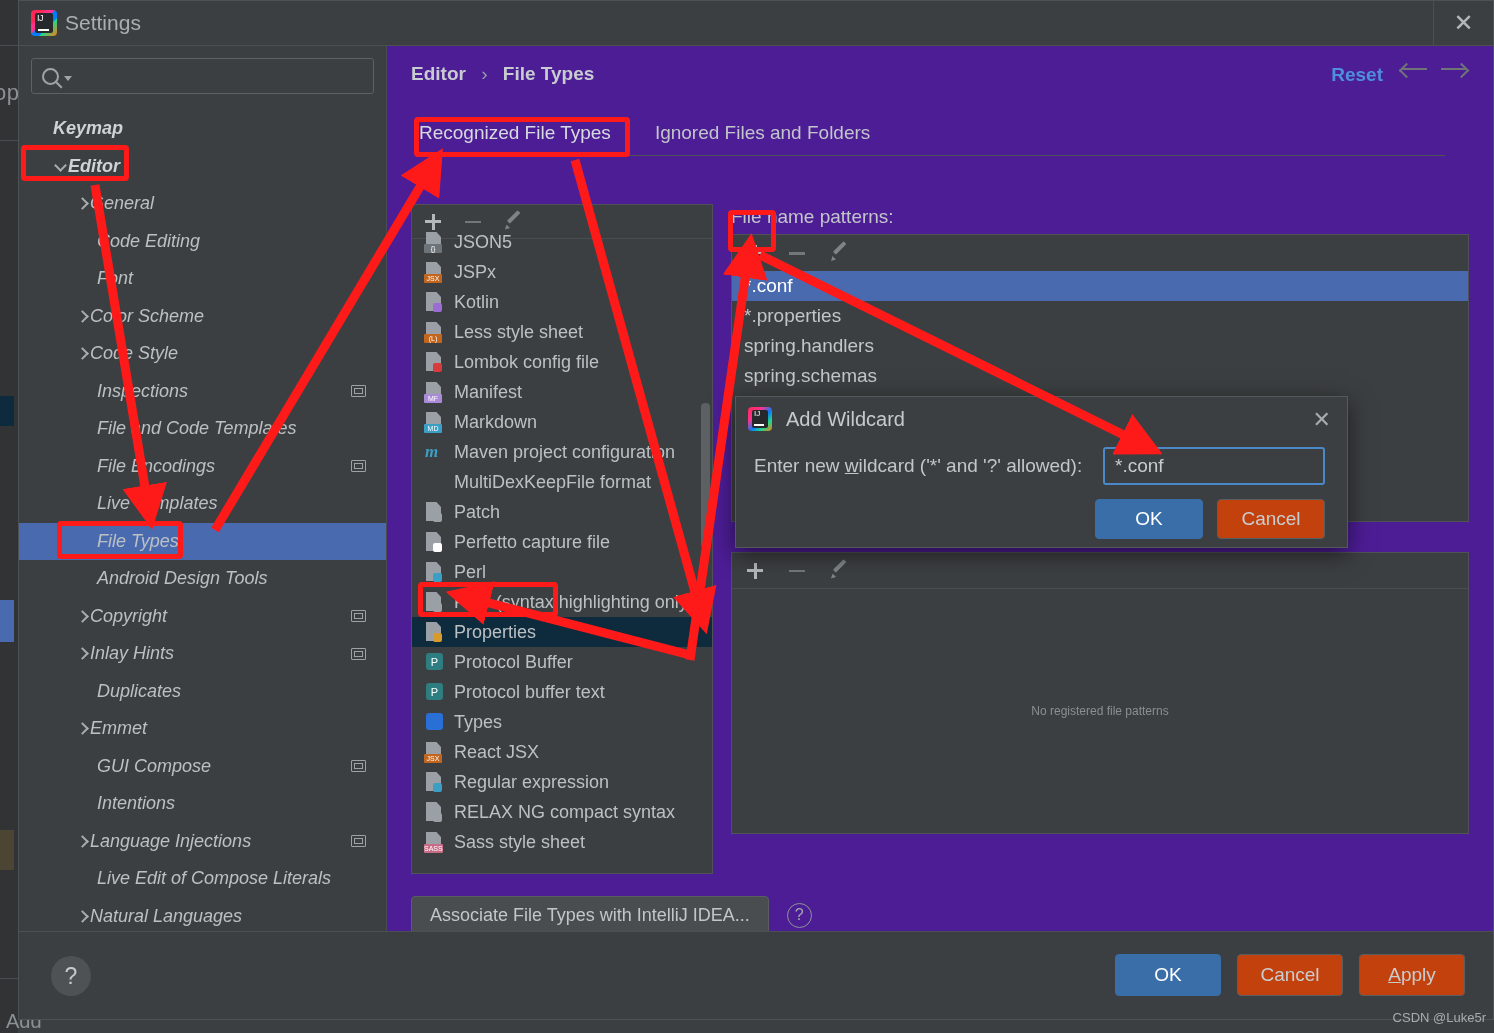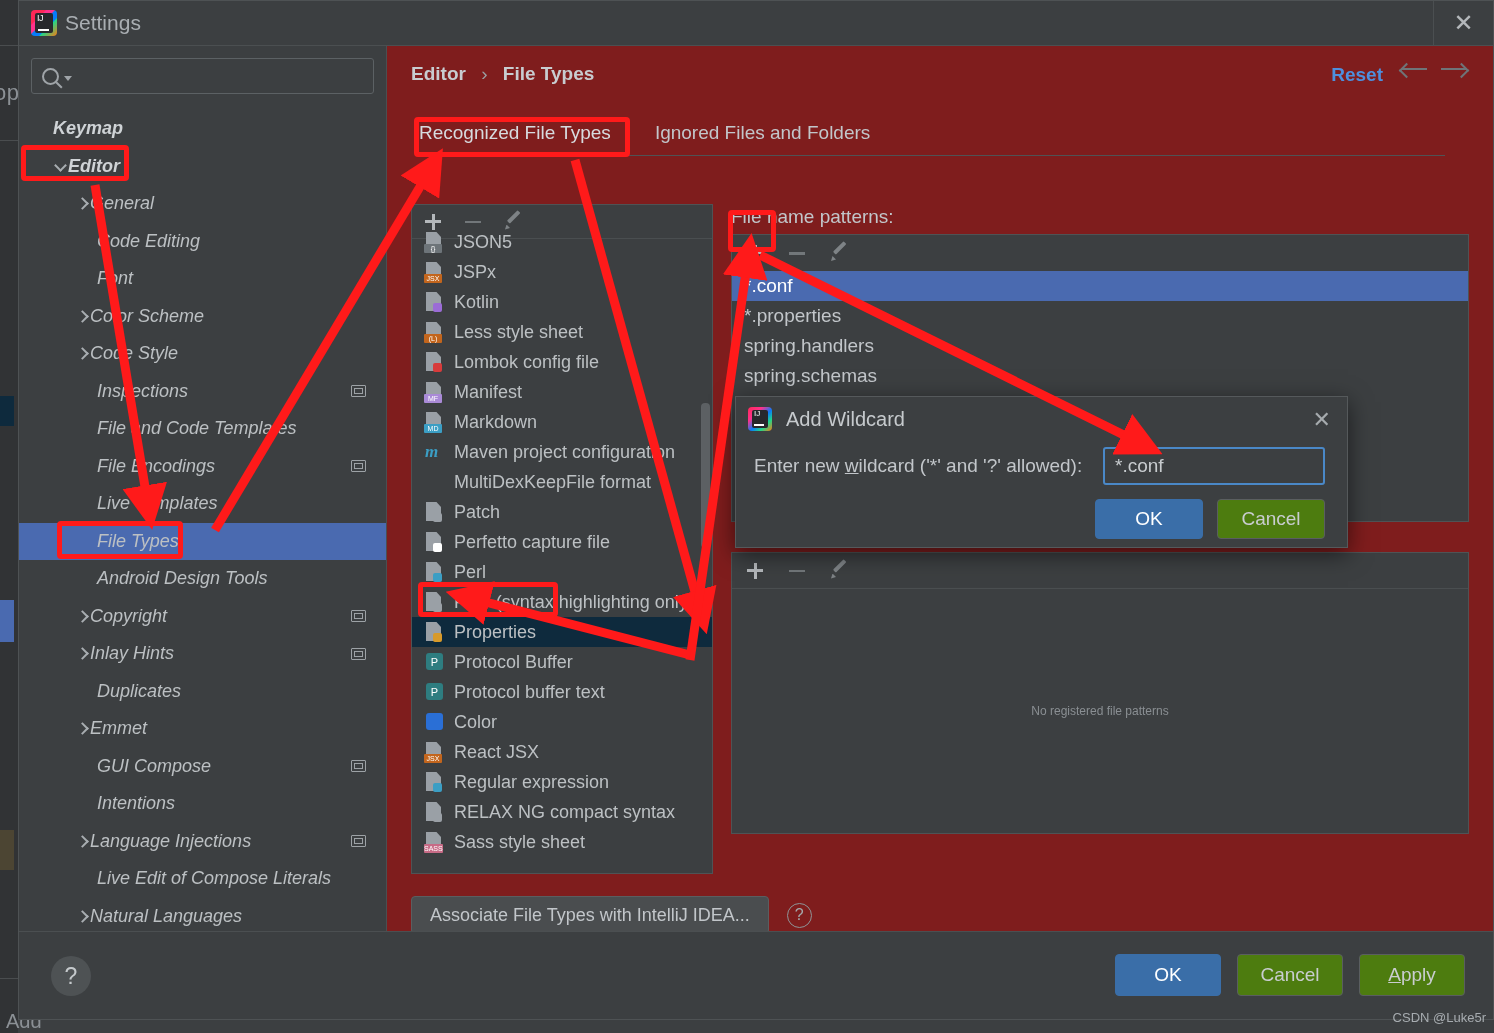--- a/index.html
+++ b/index.html
@@ -104,21 +104,21 @@
   .tree-badge::after{ content:""; position:absolute; left:2px; top:2px; right:2px; bottom:2px;
     border:1px solid #9da2a6; }
   .lvl0 { padding-left:34px; }
   .lvl0.bold { font-weight:bold; color:#cfd3d6; }
   .lvl1 { padding-left:56px; }
   .lvl1-noarrow { padding-left:78px; }
   .lsb-track { position:absolute; left:370px; top:25px; width:9px; height:905px; background:transparent; }
   .lsb-thumb { position:absolute; left:370px; top:395px; width:9px; height:335px; background:#5d6164; border-radius:4px; }
 
   
-  .right-panel { flex:1; position:relative; background:#7f1d1d; }
+  .right-panel { flex:1; position:relative; background:#4c1d95; }
 
   .bc-row { display:flex; align-items:center; height:56px; padding:0 24px 0 24px; position:relative; }
   .bc { font-size:19px; color:#c8ccd0; font-weight:bold; }
   .bc .sep { color:#9a9fa3; margin:0 10px; font-weight:normal; }
   .reset-link { position:absolute; right:110px; top:18px; color:#4e8fdd; font-size:19px; font-weight:bold; }
   .nav-arrow { position:absolute; top:22px; width:26px; height:16px; }
   .nav-arrow span{
     display:block; position:relative; width:26px; height:2px; background:#6f7478;
   }
   .nav-arrow span::after{
@@ -220,21 +220,21 @@
   }
   .help-big {
     position:absolute; left:32px; top:24px; width:40px; height:40px; border-radius:50%;
     background:#4e5254; display:flex; align-items:center; justify-content:center;
     color:#c5c9cc; font-size:23px;
   }
   .footer-btns { position:absolute; right:28px; top:22px; display:flex; gap:16px; }
   .btn {
     min-width:106px; height:42px; border-radius:4px;
     display:flex; align-items:center; justify-content:center;
-    font-size:19px; color:#c9cdd0; background:#4d7c0f; border:1px solid #5a5e60;
+    font-size:19px; color:#c9cdd0; background:#c2410c; border:1px solid #5a5e60;
   }
   .btn.primary { background:#3a6ea8; border-color:#3a6ea8; color:#ffffff; }
   .btn .u { text-decoration:underline; }
 
   .csdn {
     position:absolute; right:8px; bottom:8px; font-size:13px; color:#a7acb0;
   }
 
   
   .modal {
@@ -534,21 +534,21 @@
                 <div class="ft-row">
                   <span class="ft-icon">
                     <span class="ft-sq" style="background: rgb(46, 125, 128); color: rgb(255, 255, 255); font-size: 11px; display: flex; align-items: center; justify-content: center;">P</span>
                   </span>
                   <span class="ft-label">Protocol buffer text</span>
                 </div>
                 <div class="ft-row">
                   <span class="ft-icon">
                     <span class="ft-sq" style="background: rgb(42, 111, 214); color: rgb(255, 255, 255); font-size: 11px; display: flex; align-items: center; justify-content: center;"></span>
                   </span>
-                  <span class="ft-label">Color</span>
+                  <span class="ft-label">Types</span>
                 </div>
                 <div class="ft-row">
                   <span class="ft-icon">
                     <span class="doc"></span>
                     <span class="doc-tag" style="background: rgb(194, 101, 29);">JSX</span>
                   </span>
                   <span class="ft-label">React JSX</span>
                 </div>
                 <div class="ft-row">
                   <span class="ft-icon">

